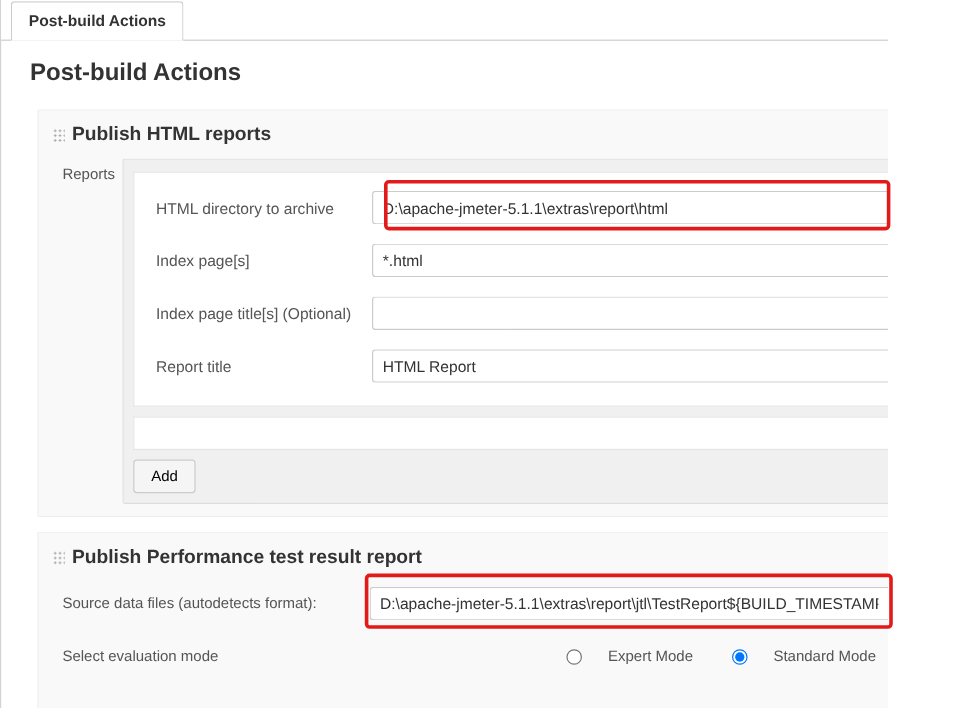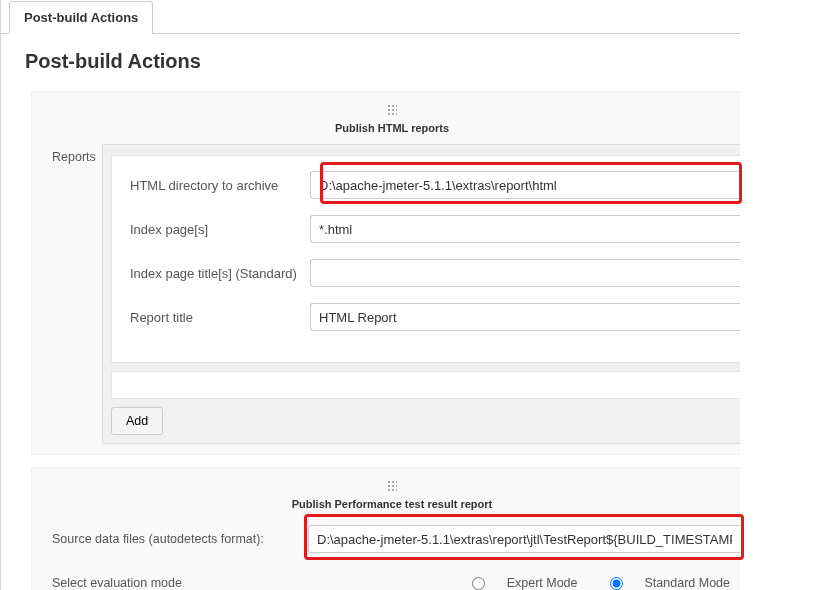--- a/index.html
+++ b/index.html
@@ -46,26 +46,25 @@
     margin: 0 0 12px 30px;
     background: #f9f9f9;
     border: 1px solid #eee;
     border-right: none;
     border-radius: 2px 0 0 2px;
     padding: 10px 0 10px 10px;
   }
   .section-padless { padding-right: 0; }
   .section-header {
     font-weight: bold;
-    font-size: 11px;
+    font-size: 16px;
     padding: 2px 0 10px 2px;
     display: flex;
     align-items: center;
     gap: 6px;
-    flex-direction: column;
   }
   .drag-icon {
     width: 10px; height: 12px;
     display: inline-block;
     background-image: radial-gradient(#aaa 1px, transparent 1px);
     background-size: 4px 4px;
     background-position: 0 0;
   }
   .reports-row {
     display: flex;
@@ -92,21 +91,21 @@
     border-right: none;
     margin: 0 0 8px 8px;
     padding: 14px 0 14px 18px;
   }
   .field-row {
     display: flex;
     align-items: center;
     margin-bottom: 14px;
     min-height: 30px;
   }
-  .field-row:last-child { margin-bottom: 16px; }
+  .field-row:last-child { margin-bottom: 4px; }
   .field-label {
     width: 180px;
     color: #555;
     font-size: 13px;
     padding-right: 8px;
   }
   .field-input-wrap { flex: 1; position: relative; }
   input[type="text"] {
     width: 100%;
     border: 1px solid #ccc;
@@ -183,21 +182,21 @@
             </div>
             <div class="highlight-red" style="left:190px; right:-2px; top:-8px; height:42px;"></div>
           </div>
           <div class="field-row">
             <div class="field-label">Index page[s]</div>
             <div class="field-input-wrap">
               <input type="text" value="*.html" style="">
             </div>
           </div>
           <div class="field-row">
-            <div class="field-label">Index page title[s] (Standard)</div>
+            <div class="field-label">Index page title[s] (Optional)</div>
             <div class="field-input-wrap">
               <input type="text" value="" style="">
             </div>
           </div>
           <div class="field-row">
             <div class="field-label">Report title</div>
             <div class="field-input-wrap">
               <input type="text" value="HTML Report" style="">
             </div>
           </div>

